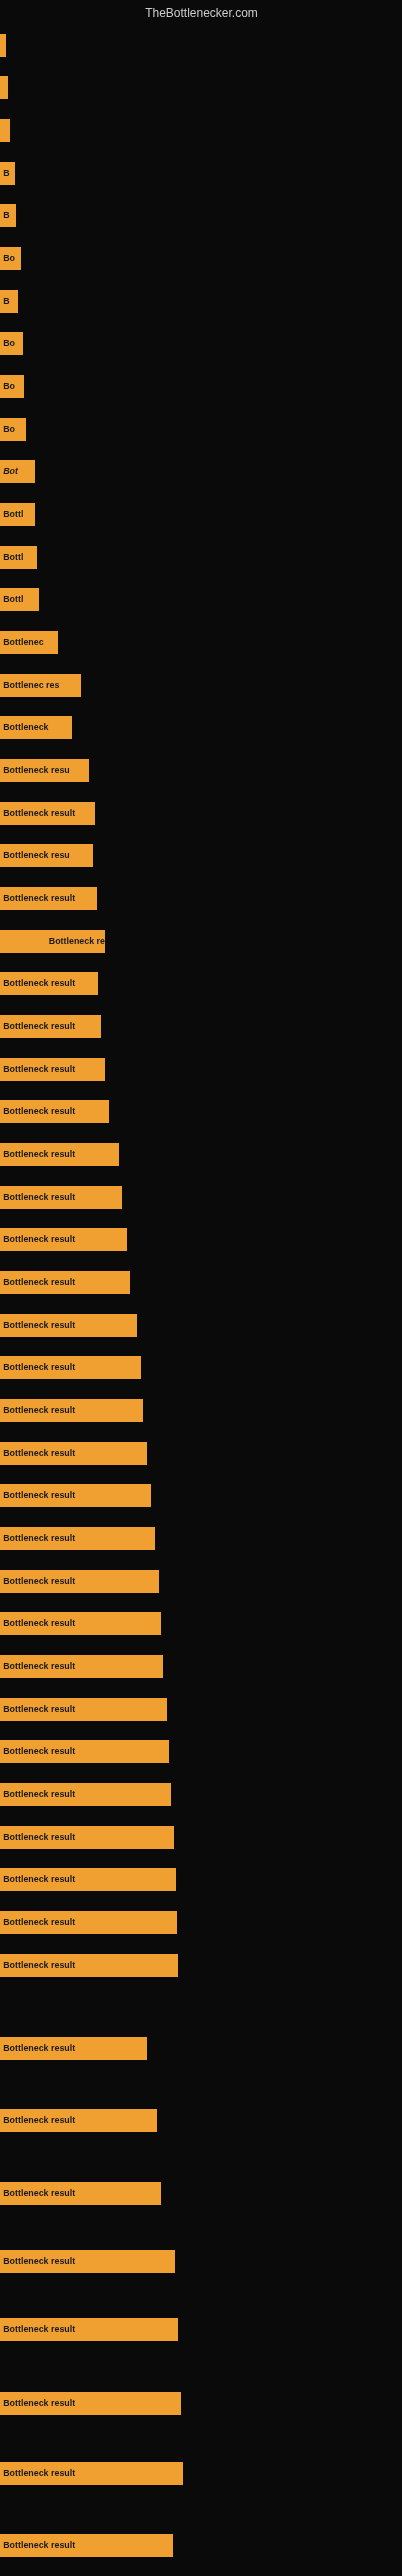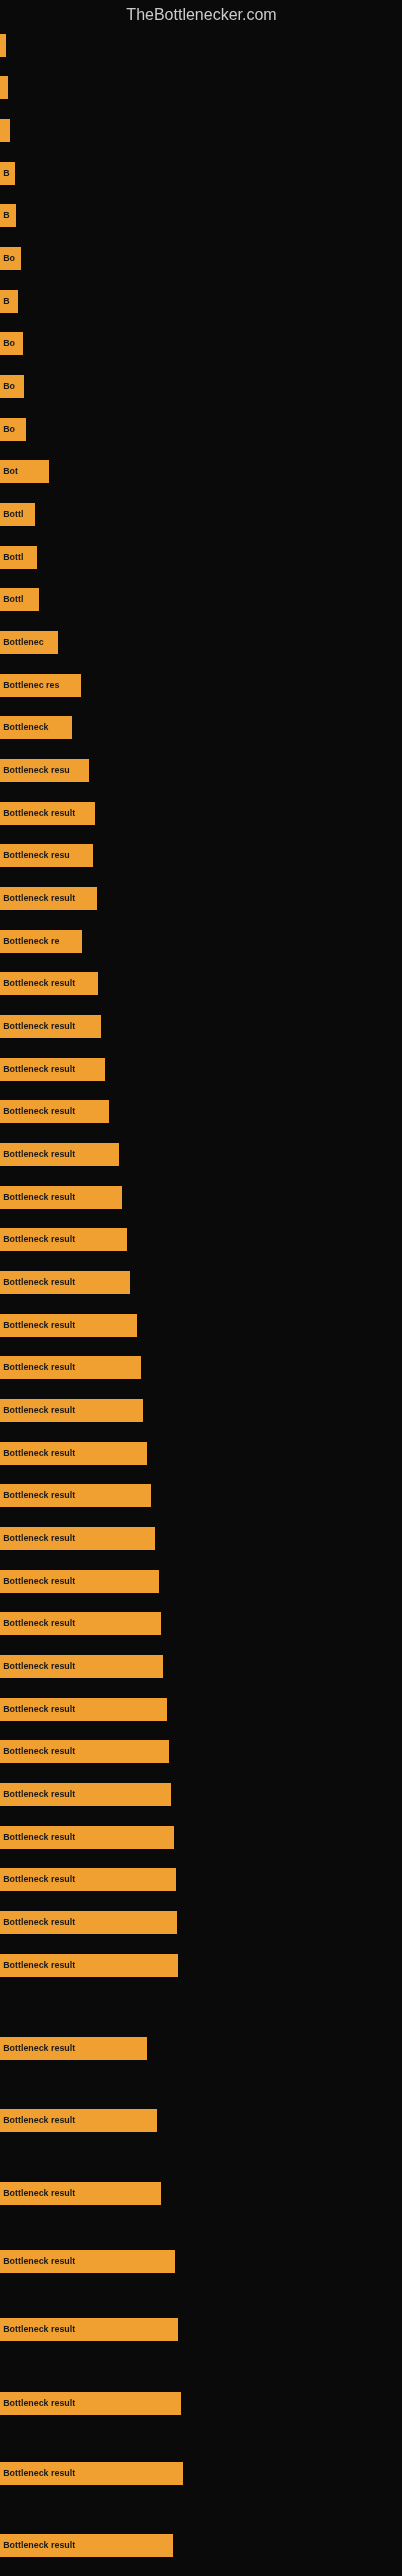--- a/index.html
+++ b/index.html
@@ -16,21 +16,21 @@
       position: relative;
       overflow: hidden;
     }
 
     .site-title {
       position: absolute;
       top: 6.4px;
       left: 50%;
       transform: translateX(-50%);
       color: #cccccc;
-      font-size: 16px;
+      font-size: 12px;
       font-weight: normal;
       white-space: nowrap;
       text-align: right;
     }
 
     .bar-container {
       position: absolute;
       left: 0;
     }
 
@@ -100,21 +100,21 @@
       <div class="bar" style="width: 24px;">
         <span class="bar-label">Bo</span>
       </div>
     </div>
     <div class="bar-container" style="top: 418px;">
       <div class="bar" style="width: 26px;">
         <span class="bar-label">Bo</span>
       </div>
     </div>
     <div class="bar-container" style="top: 460px;">
-      <div class="bar" style="width: 49px;">
+      <div class="bar" style="width: 35px; font-style: italic;">
         <span class="bar-label">Bot</span>
       </div>
     </div>
     <div class="bar-container" style="top: 503px;">
       <div class="bar" style="width: 35px;">
         <span class="bar-label">Bottl</span>
       </div>
     </div>
     <div class="bar-container" style="top: 546px;">
       <div class="bar" style="width: 37px;">
@@ -155,21 +155,21 @@
       <div class="bar" style="width: 93px;">
         <span class="bar-label">Bottleneck resu</span>
       </div>
     </div>
     <div class="bar-container" style="top: 887px;">
       <div class="bar" style="width: 97px;">
         <span class="bar-label">Bottleneck result</span>
       </div>
     </div>
     <div class="bar-container" style="top: 930px;">
-      <div class="bar" style="width: 82px;">
+      <div class="bar" style="width: 105px; justify-content: flex-end;">
         <span class="bar-label">Bottleneck re</span>
       </div>
     </div>
     <div class="bar-container" style="top: 972px;">
       <div class="bar" style="width: 98px;">
         <span class="bar-label">Bottleneck result</span>
       </div>
     </div>
     <div class="bar-container" style="top: 1015px;">
       <div class="bar" style="width: 101px;">

